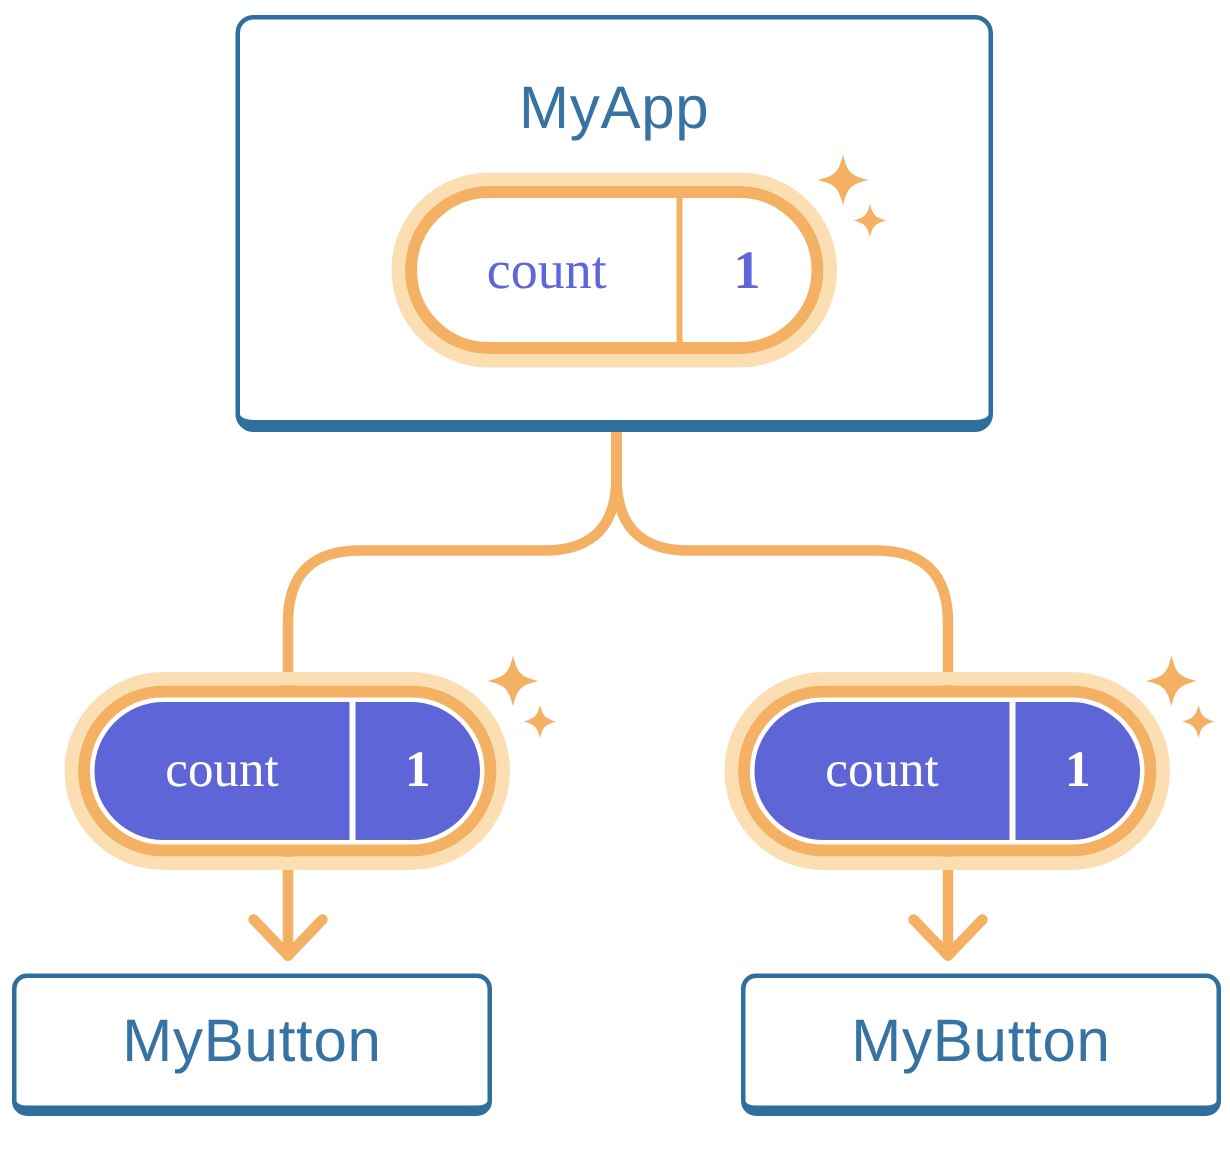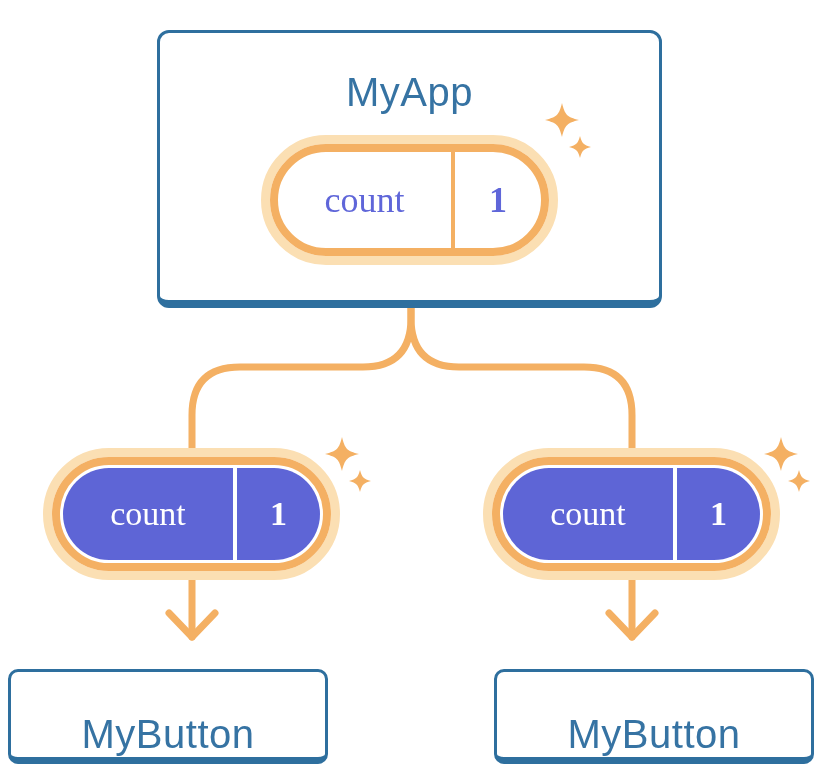--- a/index.html
+++ b/index.html
@@ -39,21 +39,20 @@
   }
 
   
   .box {
     position: absolute;
     background: var(--white);
     border: 3px solid var(--box-border-blue);
     border-bottom-width: 8px;
     border-radius: 12px;
     z-index: 2;
-    margin-top: 20px;
   }
   .box-title {
     color: var(--title-blue);
     font-size: 40px;
     font-weight: 500;
     letter-spacing: 0.5px;
     text-align: center;
   }
   .box.myapp {
     left: 157px; top: 10px;
@@ -61,21 +60,21 @@
     display: flex;
     flex-direction: column;
     align-items: center;
     padding-top: 36px;
   }
   .box.myapp .box-title { line-height: 46px; margin-bottom: 20px; }
 
   .box.mybutton {
     height: 95px;
     display: flex;
-    align-items: flex-end;
+    align-items: center;
     justify-content: center;
     border-bottom-width: 7px;
     border-radius: 10px;
   }
   .box.mybutton-left  { left: 8px;   top: 649px; width: 320px; }
   .box.mybutton-right { left: 494px; top: 649px; width: 320px; }
 
   
   .pill-halo {
     border: 9px solid var(--orange-halo);

